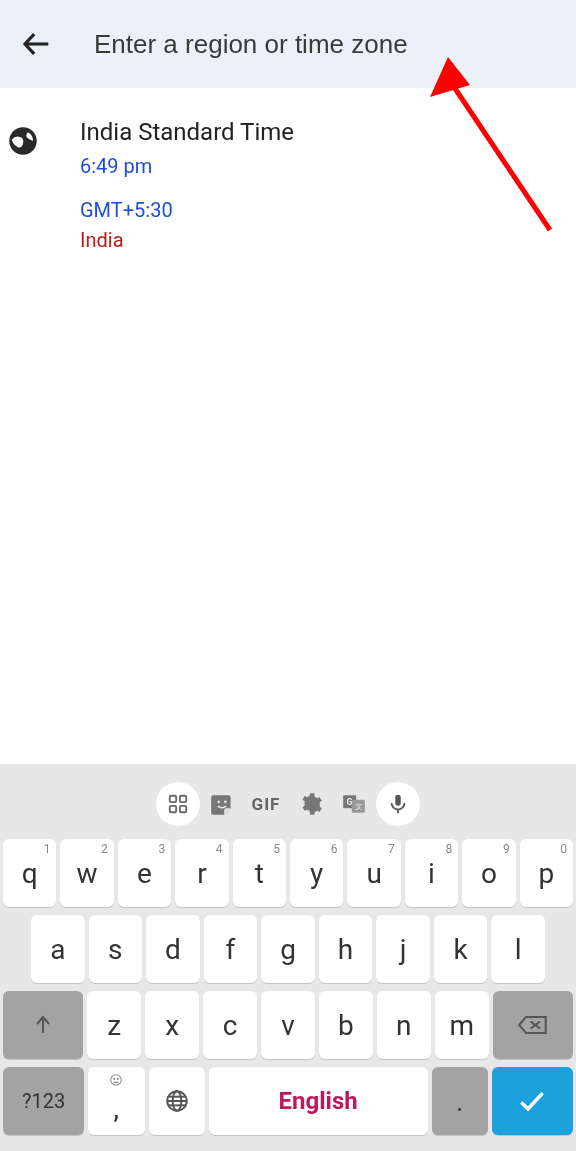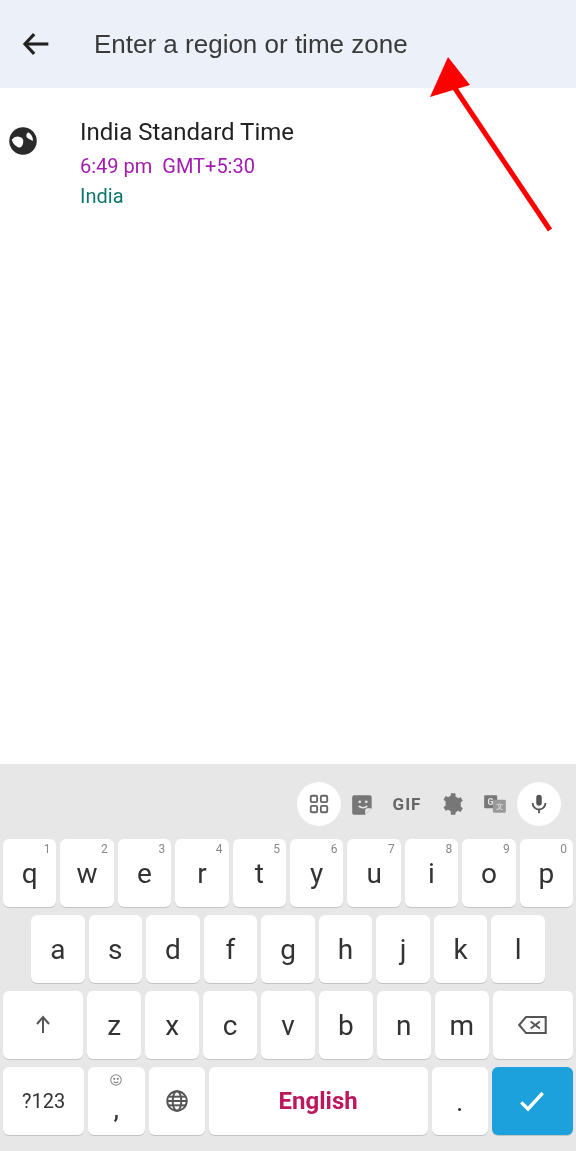--- a/index.html
+++ b/index.html
@@ -54,28 +54,29 @@
 .result-body {
   margin-left: 42px;
 }
 .result-title {
   font-size: 24px;
   color: #222;
   margin-bottom: 8px;
 }
 .result-sub {
   font-size: 20px;
-  color: #a21caf;
-  display: flex;
-  gap: 10px;
+  color: #1d4ed8;
+  display: flex;
+  gap: 20px;
   margin-bottom: 6px;
+  flex-direction: column;
 }
 .result-country {
   font-size: 20px;
-  color: #0f766e;
+  color: #b91c1c;
 }
 
 
 .arrow-annotation {
   position: absolute;
   top: 55px;
   left: 430px;
   pointer-events: none;
 }
 
@@ -85,21 +86,21 @@
   bottom: 0;
   left: 0;
   right: 0;
   background: #e7e7e7;
   padding-top: 8px;
 }
 .kb-toolbar {
   display: flex;
   height: 64px;
   align-items: center;
-  justify-content: flex-end;
+  justify-content: center;
   padding: 0 15px;
 }
 .toolbar-btn {
   width: 44px;
   height: 44px;
   border-radius: 50%;
   display: flex;
   align-items: center;
   justify-content: center;
   color: #666;
@@ -137,21 +138,21 @@
   flex: 1;
 }
 .key .sup {
   position: absolute;
   top: 3px;
   right: 6px;
   font-size: 12px;
   color: #888;
 }
 .key.fn {
-  background: #ffffff;
+  background: #a3a3a3;
 }
 .key.shift, .key.backspace {
   flex: 1.4;
 }
 .bottom-row .key {
   height: 68px;
 }
 .spacebar {
   flex: 3.5;
   font-size: 24px;

